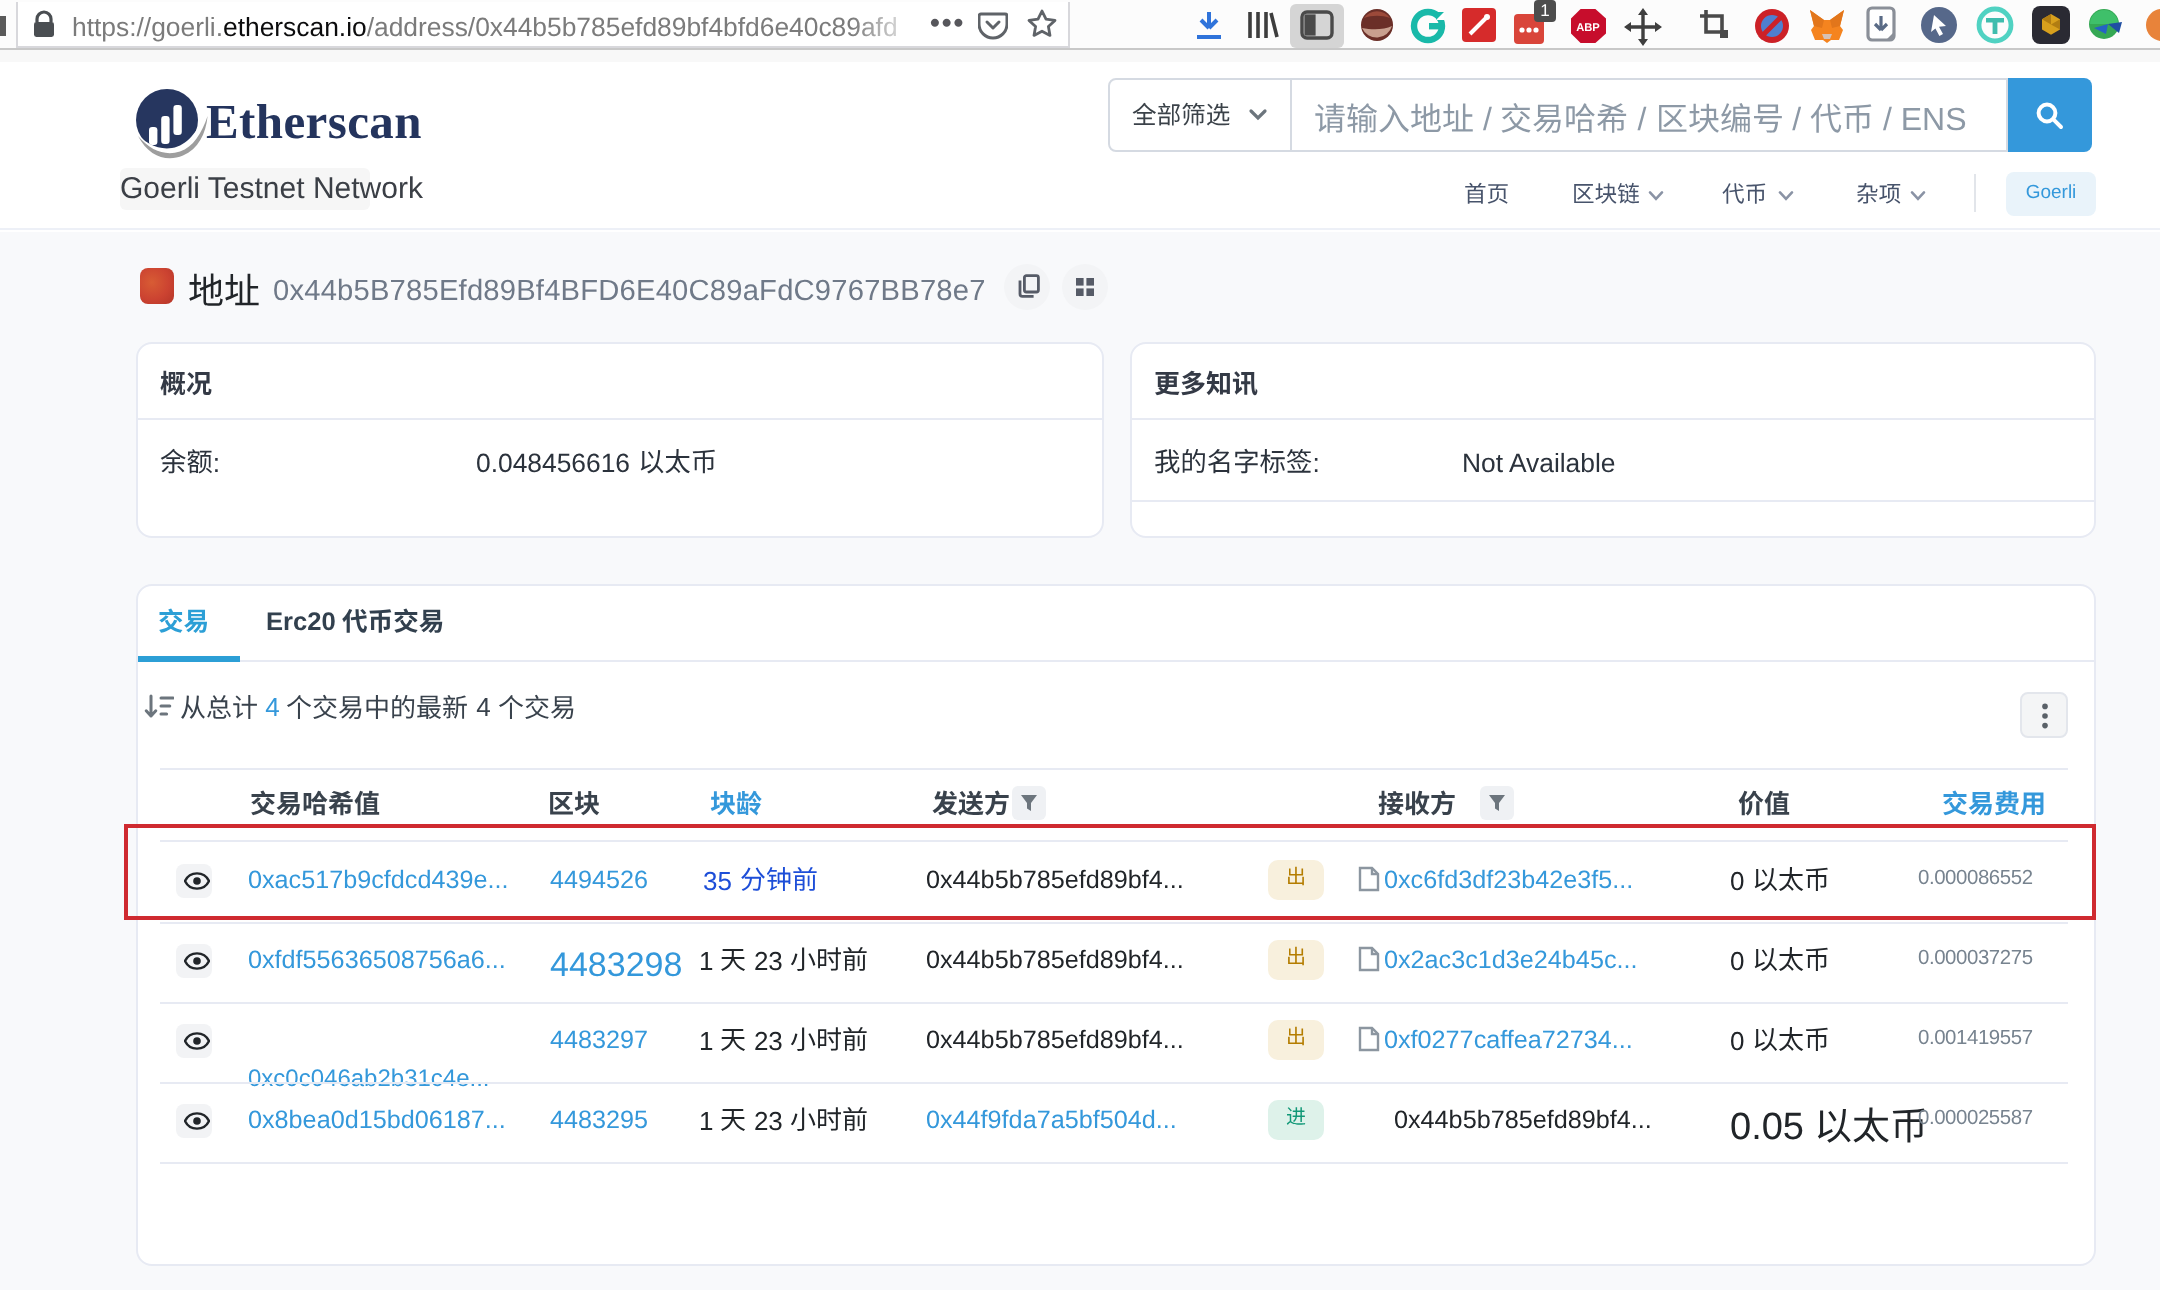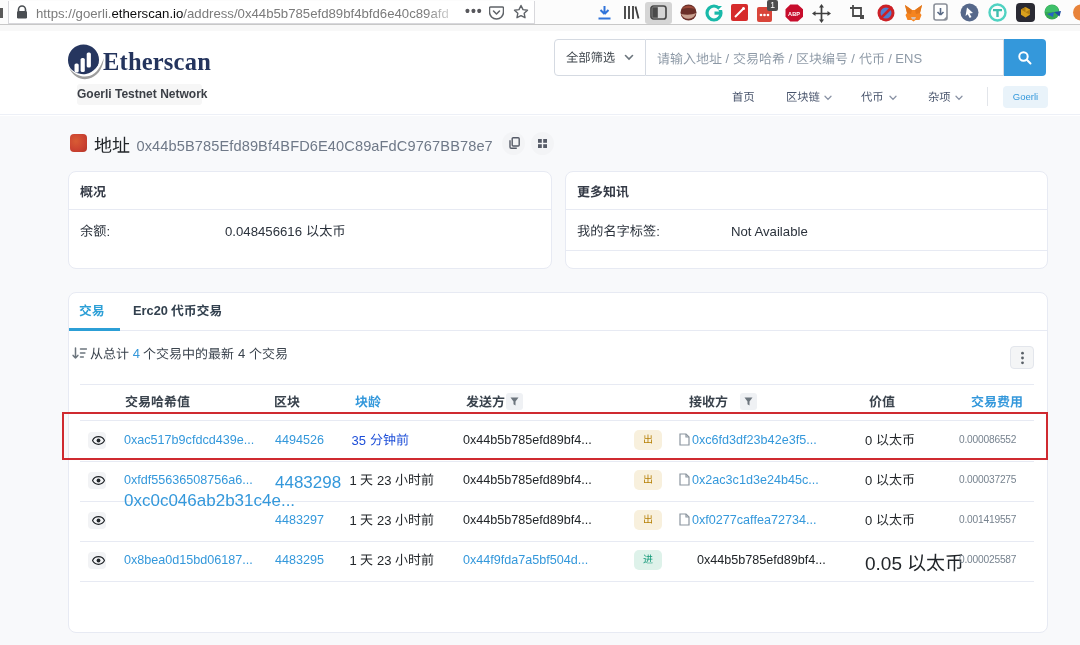--- a/index.html
+++ b/index.html
@@ -203,33 +203,33 @@
 <div class="a" style="left:0;top:31px;width:1080px;height:84px;background:#fff;border-bottom:1px solid #edf0f7"></div>
 <svg class="a" style="left:66px;top:42px" width="40" height="38" viewBox="0 0 40 38">
 <circle cx="17.5" cy="18" r="15.5" fill="#26365f"></circle>
 <path d="M1 23 C6.5 30 13 33 20 32 C27.5 30.7 33 24 36.5 14 L40 14 L40 38 L2 38 z" fill="#fff"></path>
 <path d="M3 26 C9.5 33.5 16.5 36 24 33.8 C30.5 31.6 35 24.5 37.8 16 C37 25 33 32.5 25.5 35.8 C17.5 39.2 8.5 36.5 3 26 z" fill="#9e9e9e"></path>
 <rect x="8.5" y="21.5" width="4.2" height="9" rx="1.6" fill="#fff"></rect>
 <rect x="14.6" y="16" width="4.2" height="14" rx="1.6" fill="#fff"></rect>
 <rect x="20.7" y="10.5" width="4.2" height="15" rx="1.6" fill="#fff"></rect>
 </svg>
 <div class="a" style="left:103px;top:48px;font-family:'Liberation Serif',serif;font-weight:bold;font-size:24.5px;color:#24345d;letter-spacing:0.2px">Etherscan</div>
-<div class="a" style="left:77px;top:84px;width:125px;height:21px;background:#f6f6f6;border-radius:3px;font-size:12px;font-weight:bold;color:#3b3f46;text-align:center;line-height:21px;white-space:nowrap">Goerli Testnet Network</div>
+<div class="a" style="left:60px;top:84px;width:125px;height:21px;background:#f6f6f6;border-radius:3px;font-size:15px;font-weight:normal;color:#3b3f46;text-align:center;line-height:21px;white-space:nowrap">Goerli Testnet Network</div>
 <div class="a" style="left:554px;top:39px;width:92px;height:37px;background:#fff;border:1px solid #d5dae2;border-radius:4px 0 0 4px"></div>
 <div class="a" style="left:566px;top:51px;font-size:12.3px;color:#3b4249"><svg class="k" style="width:4.00em" viewBox="0 -880 4000 1000">
       <use href="#r0" x="0"></use>
       <use href="#r1" x="1000"></use>
       <use href="#r2" x="2000"></use>
       <use href="#r3" x="3000"></use>
     </svg></div>
 <svg class="a" style="left:624px;top:54px" width="10" height="7" viewBox="0 0 10 7">
 <path d="M1.5 1.5 L5 5 L8.5 1.5" fill="none" stroke="#6c757d" stroke-width="1.6" stroke-linecap="round"></path>
   </svg>
 <div class="a" style="left:646px;top:39px;width:358px;height:37px;background:#fff;border:1px solid #d5dae2;border-left:none"></div>
-<div class="a" style="left:657px;top:51px;font-size:13px;color:#8d99a6;white-space:nowrap"><svg class="k" style="width:5.00em" viewBox="0 -880 5000 1000">
+<div class="a" style="left:657px;top:51px;font-size:16px;color:#8d99a6;white-space:nowrap"><svg class="k" style="width:5.00em" viewBox="0 -880 5000 1000">
       <use href="#r4" x="0"></use>
       <use href="#r5" x="1000"></use>
       <use href="#r6" x="2000"></use>
       <use href="#r7" x="3000"></use>
       <use href="#r8" x="4000"></use>
     </svg> / <svg class="k" style="width:4.00em" viewBox="0 -880 4000 1000">
       <use href="#r9" x="0"></use>
       <use href="#ra" x="1000"></use>
       <use href="#rb" x="2000"></use>
       <use href="#rc" x="3000"></use>
@@ -300,21 +300,21 @@
 <div class="card" style="left:68px;top:171px;width:484px;height:98px"></div>
 <div class="a" style="left:80px;top:184px;font-size:13px;color:#343a46"><svg class="k" style="width:2.00em" viewBox="0 -880 2000 1000">
       <use href="#b18" x="0"></use>
       <use href="#b19" x="1000"></use>
     </svg></div>
 <div class="hl" style="left:69px;top:209px;width:482px"></div>
 <div class="a" style="left:80px;top:224px;font-size:13.2px;color:#2b323c"><svg class="k" style="width:2.00em" viewBox="0 -880 2000 1000">
       <use href="#r1a" x="0"></use>
       <use href="#r1b" x="1000"></use>
     </svg>:</div>
-<div class="a" style="left:225px;top:224px;font-size:13.2px;color:#2b323c">0.048456616 <svg class="k" style="width:3.00em" viewBox="0 -880 3000 1000">
+<div class="a" style="left:238px;top:224px;font-size:13.2px;color:#2b323c">0.048456616 <svg class="k" style="width:3.00em" viewBox="0 -880 3000 1000">
       <use href="#r1c" x="0"></use>
       <use href="#r1d" x="1000"></use>
       <use href="#r12" x="2000"></use>
     </svg></div>
 <div class="card" style="left:565px;top:171px;width:483px;height:98px"></div>
 <div class="a" style="left:577px;top:184px;font-size:13px;color:#343a46"><svg class="k" style="width:4.00em" viewBox="0 -880 4000 1000">
       <use href="#b1e" x="0"></use>
       <use href="#b1f" x="1000"></use>
       <use href="#b20" x="2000"></use>
       <use href="#b21" x="3000"></use>
@@ -477,21 +477,21 @@
       <use href="#r1d" x="1000"></use>
       <use href="#r12" x="2000"></use>
     </svg></div>
 <div class="a" style="left:959px;top:474.0px;font-size:10.2px;letter-spacing:-0.2px;color:#77838f">0.000037275</div>
 <div class="hl" style="left:80px;top:500.5px;width:954px"></div>
 <div class="a" style="left:87.5px;top:511.5px;width:18px;height:17px;background:#f2f3f5;border-radius:4px"></div>
 <svg class="a" style="left:92px;top:515.5px" width="13" height="9" viewBox="0 0 13 9">
 <path d="M6.5 0.7 C3.8 0.7 1.6 2.2 0.5 4.5 C1.6 6.8 3.8 8.3 6.5 8.3 C9.2 8.3 11.4 6.8 12.5 4.5 C11.4 2.2 9.2 0.7 6.5 0.7 z" fill="none" stroke="#212529" stroke-width="1.2"></path>
 <circle cx="6.5" cy="4.5" r="1.9" fill="#212529"></circle>
   </svg>
-<div class="a lk" style="left:124px;top:491px;font-size:17px">0xc0c046ab2b31c4e...</div>
+<div class="a lk" style="left:124px;top:532px;font-size:12px">0xc0c046ab2b31c4e...</div>
 <div class="a lk" style="left:275px;top:512.5px;font-size:12.6px">4483297</div>
 <div class="a" style="left:349.5px;top:512.5px;font-size:13px;color:#212529">1 <svg class="k" style="width:1.00em" viewBox="0 -880 1000 1000">
       <use href="#r44" x="0"></use>
     </svg> 23 <svg class="k" style="width:3.00em" viewBox="0 -880 3000 1000">
       <use href="#r45" x="0"></use>
       <use href="#r46" x="1000"></use>
       <use href="#r43" x="2000"></use>
     </svg></div>
 <div class="a" style="left:463px;top:512.5px;font-size:12.6px;color:#212529">0x44b5b785efd89bf4...</div>
 <div class="a" style="left:634px;top:510.0px;width:28px;height:20px;background:#f8f0dd;border-radius:5px;

